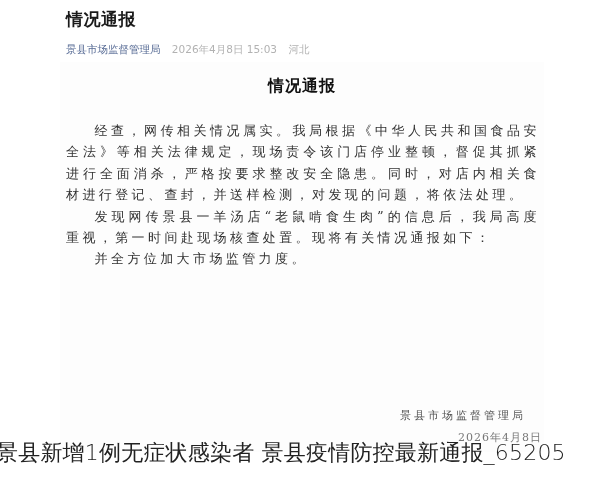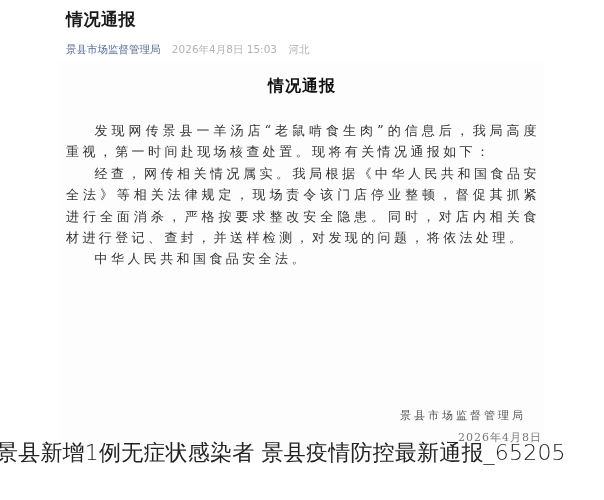--- a/index.html
+++ b/index.html
@@ -129,21 +129,21 @@
   <div class="article-meta">
     <span class="meta-source">景县市场监督管理局</span>
     <span class="meta-date">2026年4月8日 15:03</span>
     <span class="meta-location">河北</span>
   </div>
 </div>
 
 <div class="doc-image">
   <div class="doc-heading">情况通报</div>
   <div class="doc-body">
+    <p>经查，网传相关情况属实。我局根据《中华人民共和国食品安全法》等相关法律规定，现场责令该门店停业整顿，督促其抓紧进行全面消杀，严格按要求整改安全隐患。同时，对店内相关食材进行登记、查封，并送样检测，对发现的问题，将依法处理。</p>
     <p>发现网传景县一羊汤店“老鼠啃食生肉”的信息后，我局高度重视，第一时间赴现场核查处置。现将有关情况通报如下：</p>
-    <p>经查，网传相关情况属实。我局根据《中华人民共和国食品安全法》等相关法律规定，现场责令该门店停业整顿，督促其抓紧进行全面消杀，严格按要求整改安全隐患。同时，对店内相关食材进行登记、查封，并送样检测，对发现的问题，将依法处理。</p>
-    <p>中华人民共和国食品安全法。</p>
+    <p>并全方位加大市场监管力度。</p>
   </div>
   <div class="doc-signature">景县市场监督管理局</div>
   <div class="doc-date">2026年4月8日</div>
 </div>
 
 <div class="caption-overlay">景县新增1例无症状感染者  景县疫情防控最新通报_65205</div>
 
 </body></html>

